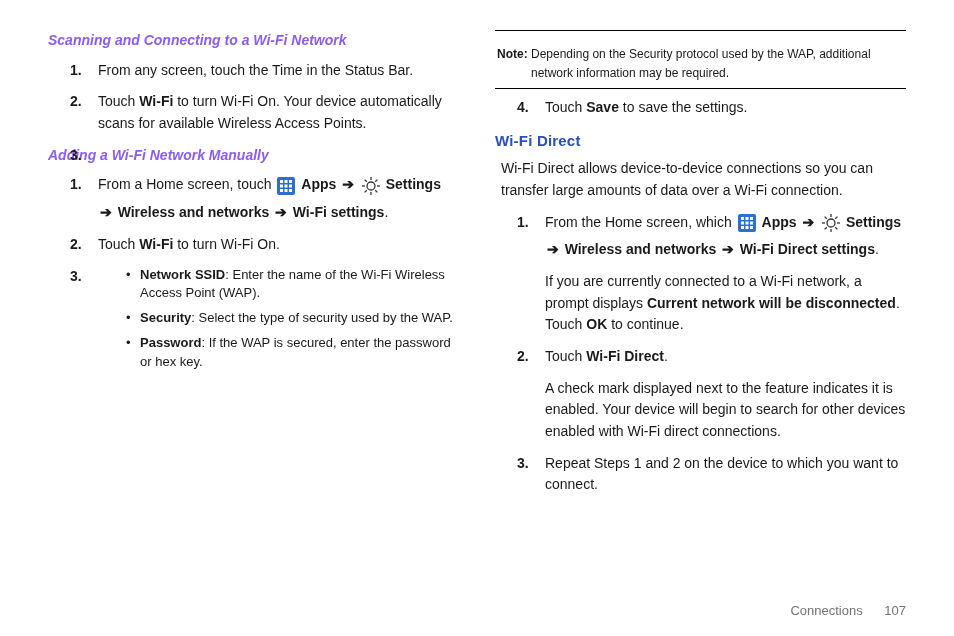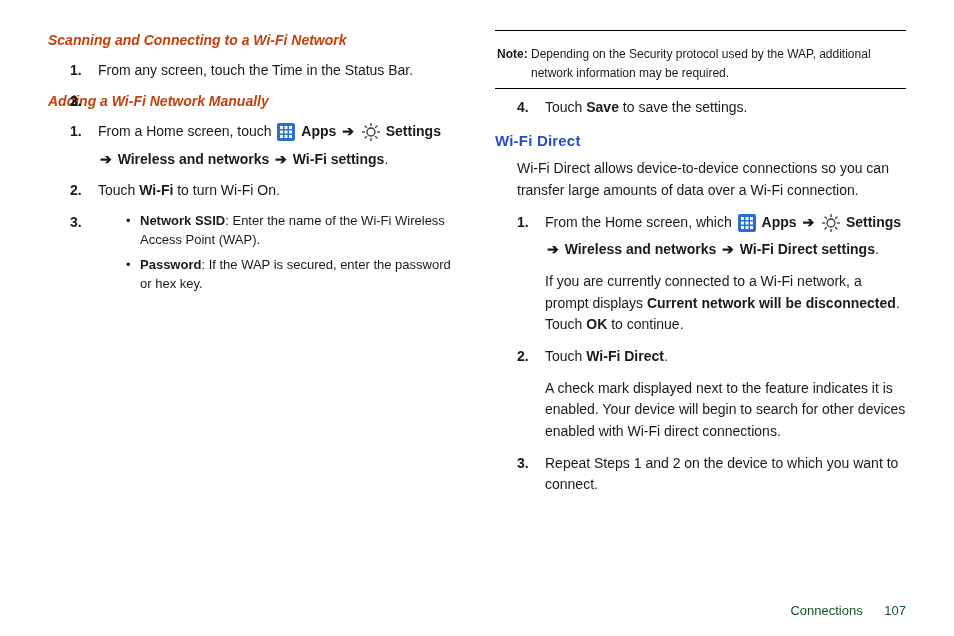--- a/index.html
+++ b/index.html
@@ -15,21 +15,21 @@
   .page {
     padding: 30px 48px 0 48px;
     display: flex;
     gap: 36px;
   }
   .col {
     width: 50%;
     line-height: 1.55;
   }
   .sub-h {
-    color: #c2410c;
+    color: #8b5cf6;
     font-style: italic;
     font-weight: bold;
     font-size: 14px;
     margin-bottom: 8px;
   }
   .section-h {
     color: #2a4fbf;
     font-weight: bold;
     font-size: 15px;
     margin: 8px 0 6px 0;
@@ -96,40 +96,41 @@
   }
   .arrow {
     font-weight: bold;
     margin: 0 2px;
   }
   .footer {
     position: absolute;
     bottom: 18px;
     right: 48px;
     font-size: 13px;
-    color: #14532d;
+    color: #737373;
   }
   .footer .pg {
     margin-left: 18px;
   }
 </style>
 </head>
 <body>
 
 <div class="page">
 
   <div class="col">
     <div class="sub-h">Scanning and Connecting to a Wi-Fi Network</div>
     <ol class="steps">
       <li>
         <span class="num">1.</span>
         <span>From any screen, touch the Time in the Status Bar.</span>
       </li>
       <li>
         <span class="num">2.</span>
+        <span><span>Touch </span><span class="bold">Wi-Fi</span><span> to turn Wi-Fi On. Your device automatically scans for available Wireless Access Points.</span></span>
       </li>
       <li>
         <span class="num">3.</span>
       </li>
     </ol>
 
     <div class="sub-h" style="margin-top:4px">Adding a Wi-Fi Network Manually</div>
     <ol class="steps">
       <li>
         <span class="num">1.</span>
@@ -178,40 +179,41 @@
         </div>
       </li>
       <li>
         <span class="num">2.</span>
         <span><span>Touch </span><span class="bold">Wi-Fi</span><span> to turn Wi-Fi On.</span></span>
       </li>
       <li>
         <span class="num">3.</span>
         <ul class="bullets">
           <li><span class="bold">Network SSID</span><span>: Enter the name of the Wi-Fi Wireless Access Point (WAP).</span></li>
+          <li><span class="bold">Security</span><span>: Select the type of security used by the WAP.</span></li>
           <li><span class="bold">Password</span><span>: If the WAP is secured, enter the password or hex key.</span></li>
         </ul>
       </li>
     </ol>
   </div>
 
   <div class="col">
     <div class="note-box">
       <span class="bold">Note:</span><span> Depending on the Security protocol used by the WAP, additional</span>
       <span class="indent">network information may be required.</span>
     </div>
     <ol class="steps">
       <li>
         <span class="num">4.</span>
         <span><span>Touch </span><span class="bold">Save</span><span> to save the settings.</span></span>
       </li>
     </ol>
 
     <div class="section-h">Wi-Fi Direct</div>
-    <div class="intro" style="margin-left:22px">Wi-Fi Direct allows device-to-device connections so you can transfer large amounts of data over a Wi-Fi connection.</div>
+    <div class="intro" style="margin-left:6px">Wi-Fi Direct allows device-to-device connections so you can transfer large amounts of data over a Wi-Fi connection.</div>
     <ol class="steps">
       <li>
         <span class="num">1.</span>
         <span>
           <span>From the Home screen, which </span>
           <span class="icon apps-icon">
             <svg width="18" height="18">
                 <rect x="0" y="0" width="18" height="18" rx="2" fill="#2a6fd6"></rect>
                 <g fill="#fff">
                   <rect x="3" y="3" width="3" height="3"></rect>

